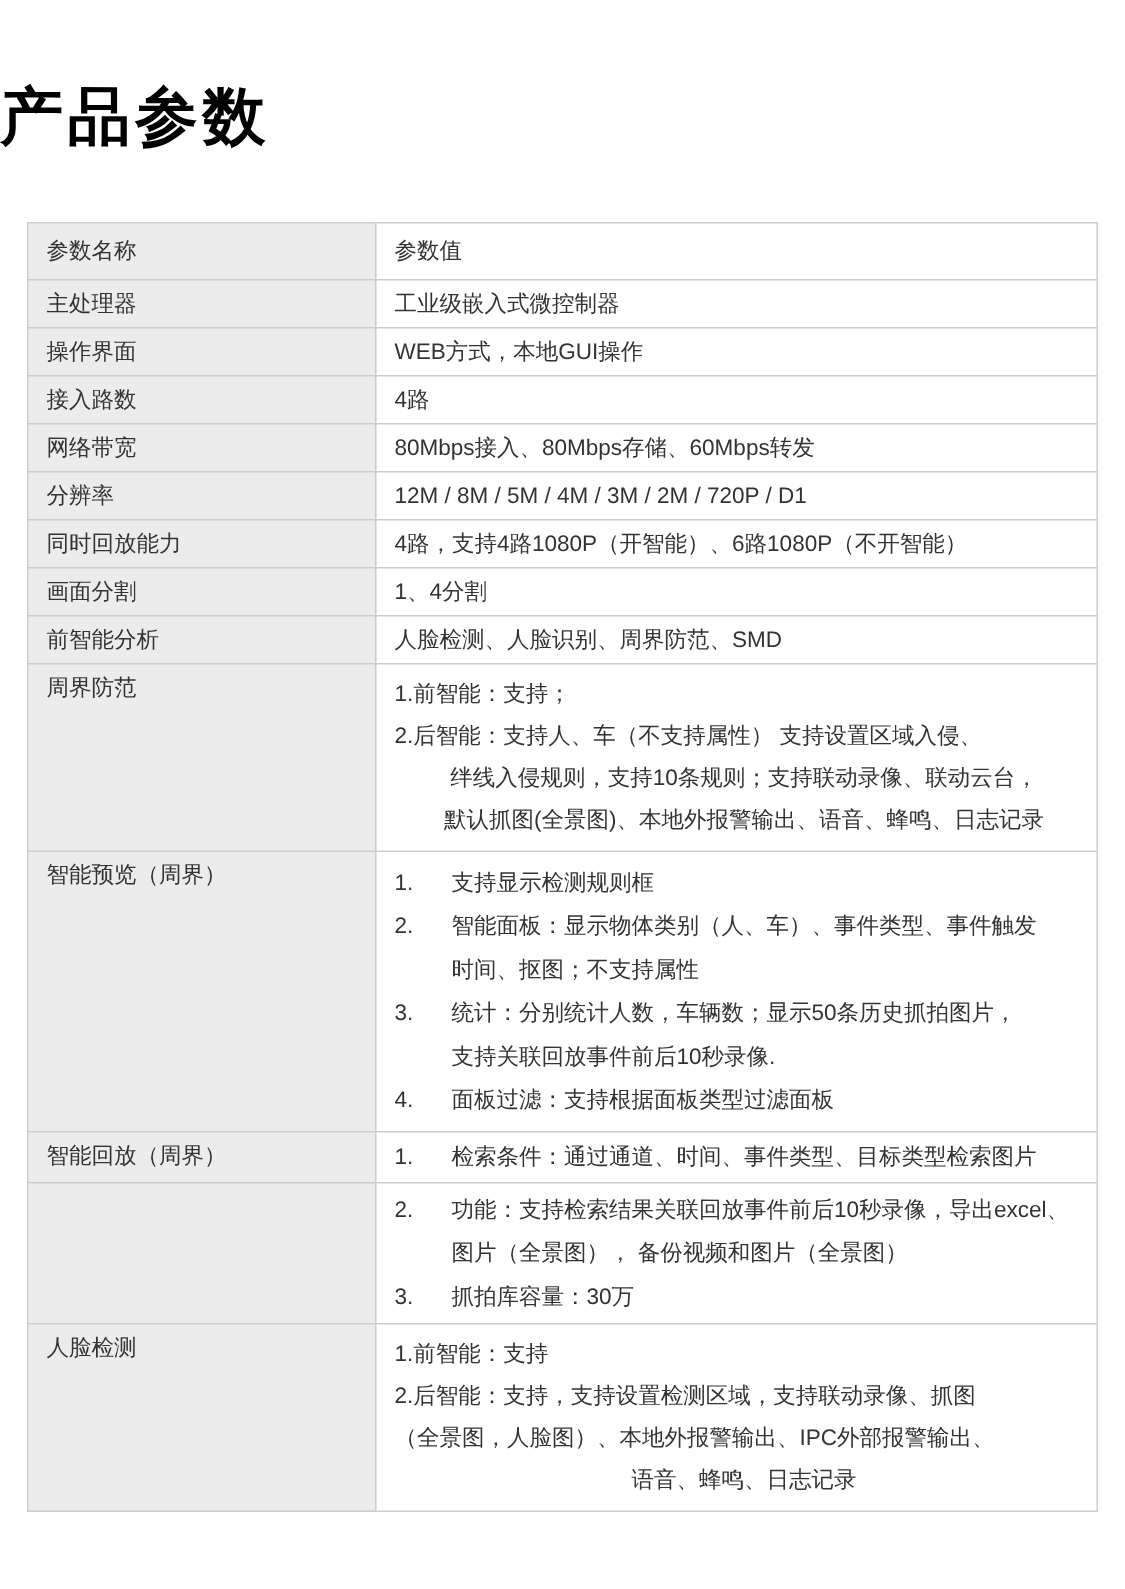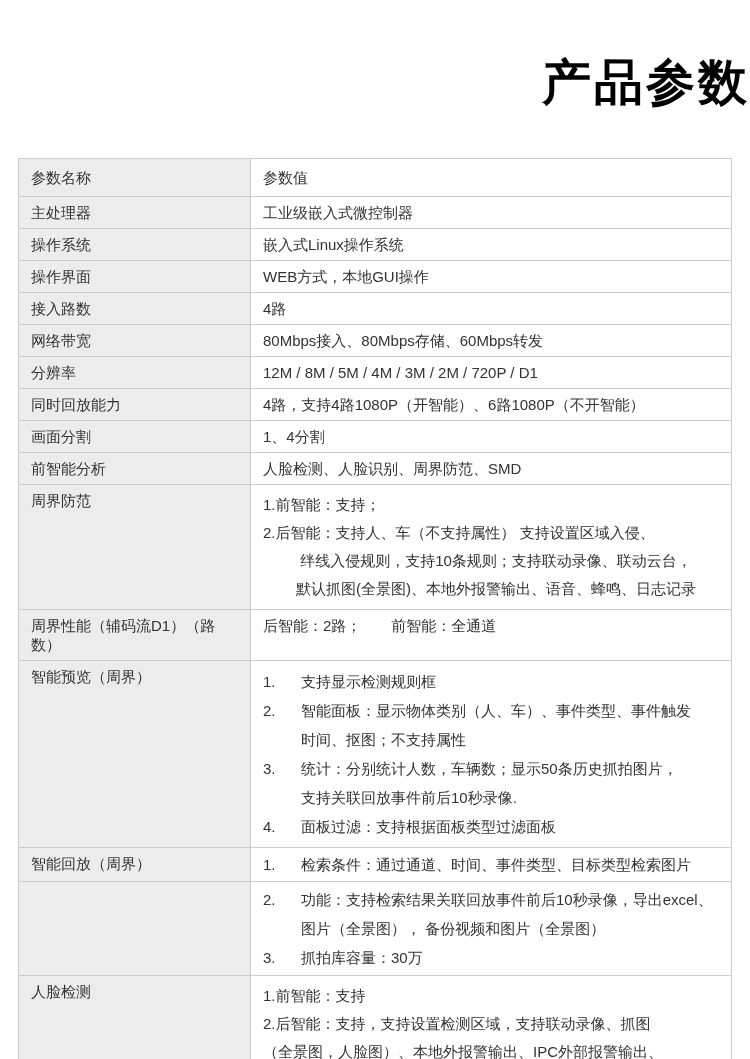--- a/index.html
+++ b/index.html
@@ -4,22 +4,22 @@
 <style>
   * { box-sizing: border-box; margin: 0; padding: 0; }
   html, body { background: #ffffff; }
   body {
     width: 750px; height: 1059px; overflow: hidden;
     font-family: "Liberation Sans", "DejaVu Sans", sans-serif;
     color: #333333;
   }
   .title {
     margin-top: 50px;
-    text-align: right;
-    font-size: 49px;
+    text-align: left;
+    font-size: 42px;
     font-weight: 900;
     letter-spacing: 3px;
     color: #000000;
   }
   .tbl {
     display: table;
     width: 714px;
     margin: 42px auto 0 auto;
     border-collapse: collapse;
     table-layout: fixed;
@@ -55,24 +55,20 @@
     <div class="tr">
       <div class="th tall">参数名称</div>
       <div class="td tall">参数值</div>
     </div>
 
     <div class="tr">
       <div class="th">主处理器</div>
       <div class="td">工业级嵌入式微控制器</div>
     </div>
     <div class="tr">
-      <div class="th">操作系统</div>
-      <div class="td">嵌入式Linux操作系统</div>
-    </div>
-    <div class="tr">
       <div class="th">操作界面</div>
       <div class="td">WEB方式，本地GUI操作</div>
     </div>
     <div class="tr">
       <div class="th">接入路数</div>
       <div class="td">4路</div>
     </div>
     <div class="tr">
       <div class="th">网络带宽</div>
       <div class="td">80Mbps接入、80Mbps存储、60Mbps转发</div>
@@ -97,24 +93,20 @@
     <div class="tr">
       <div class="th">周界防范</div>
       <div class="td">
         <p class="ln">1.前智能：支持；</p>
         <p class="ln">2.后智能：支持人、车（不支持属性） 支持设置区域入侵、</p>
         <p class="ln ind">绊线入侵规则，支持10条规则；支持联动录像、联动云台，</p>
         <p class="ln ind">默认抓图(全景图)、本地外报警输出、语音、蜂鸣、日志记录</p>
       </div>
     </div>
 
-    <div class="tr">
-      <div class="th">周界性能（辅码流D1）（路数）</div>
-      <div class="td">后智能：2路；　　前智能：全通道</div>
-    </div>
 
     <div class="tr">
       <div class="th">智能预览（周界）</div>
       <div class="td">
         <p class="numln">
             <span class="n">1.</span>
             <span>支持显示检测规则框</span>
           </p>
         <p class="numln">
             <span class="n">2.</span>

